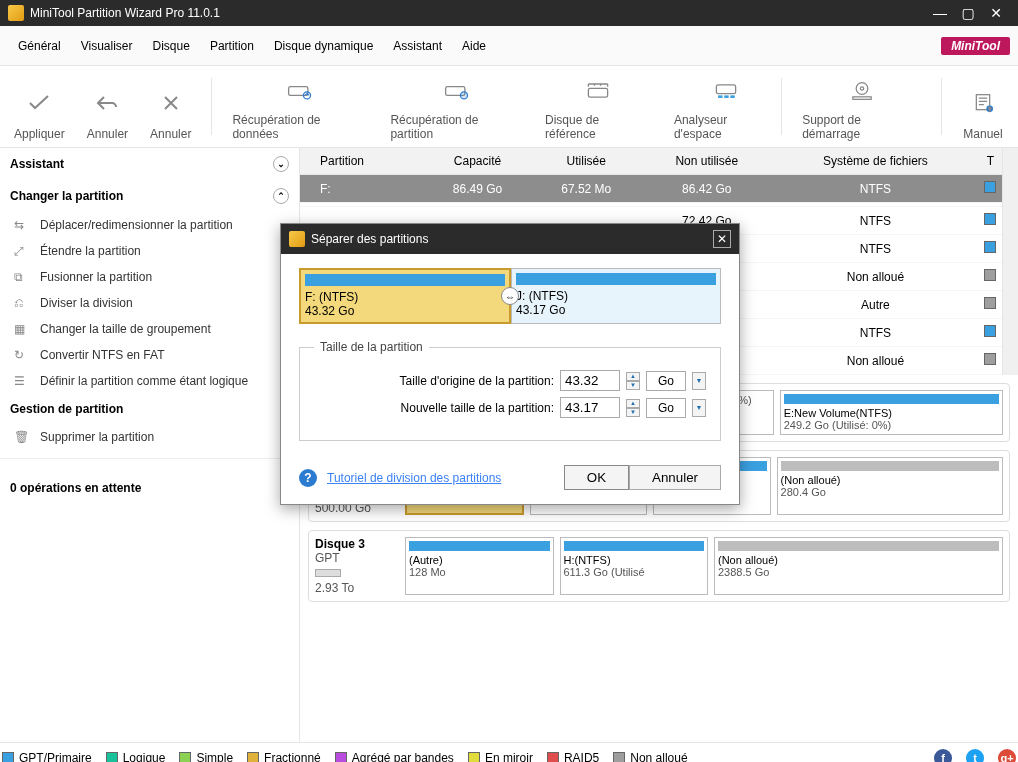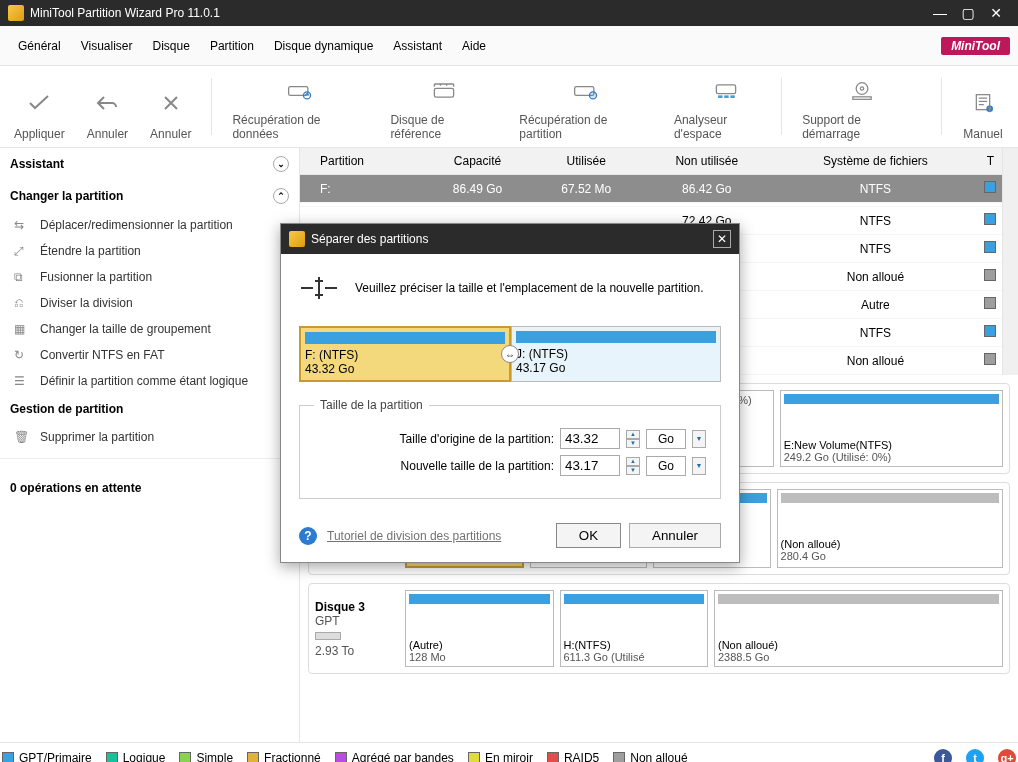--- a/index.html
+++ b/index.html
@@ -50,21 +50,21 @@
 
 .diskmap { padding: 8px; overflow-y: auto; flex:1; }
 .disk-row { border:1px solid #ddd; border-radius:4px; padding:6px; margin-bottom:8px; display:flex; gap:6px; align-items:stretch; }
 .disk-label { width: 84px; display:flex; flex-direction:column; justify-content:center; }
 .disk-label .dl-name { font-weight:bold; }
 .disk-label .dl-type, .disk-label .dl-size { color:#555; }
 .disk-label .disk-icon { width:26px; height:8px; background:#ddd; border:1px solid #aaa; margin:4px 0; }
 .pmap { border:1px solid #bbb; padding:3px; min-width:64px; display:flex; flex-direction:column; }
 .pmap.sel { border:2px solid #c99a2e; background:#f3d97b; }
 .pmap .pmap-bar { height:10px; background:#3ba0e0; margin-bottom:3px; position:relative; }
-.pmap .pmap-name { font-size:11px;margin-top:32px; }
+.pmap .pmap-name { font-size:11px; }
 .pmap .pmap-size { font-size:11px; color:#555; white-space:nowrap; overflow:hidden; }
 .pmap.unalloc .pmap-bar { background:#bdbdbd; }
 
 
 .legend { height: 30px; border-top:1px solid #e5e5e5; display:flex; align-items:center; padding:0 2px; gap:14px;justify-content:center; }
 .legend-item { display:flex; align-items:center; gap:5px; font-size:12px; }
 .legend .spacer { flex:1; }
 .social { width:18px; height:18px; border-radius:50%; display:inline-flex; align-items:center; justify-content:center; color:#fff; font-weight:bold; font-size:11px; }
 
 
@@ -86,22 +86,22 @@
 legend { padding:0 6px; color:#444; }
 .field-row { display:flex; align-items:center; justify-content:flex-end; gap:6px; margin:6px 0; }
 .field-row label { flex:1; text-align:right; }
 .field-row input[type=text] { width:60px; padding:2px 4px; border:1px solid #aaa; }
 .spinner { width:14px; display:flex; flex-direction:column; }
 .spinner div { height:9px; border:1px solid #aaa; background:#f4f4f4; font-size:6px; text-align:center; line-height:7px; cursor:pointer; color:#1f6fb0; }
 .unit-sel { width:40px; padding:2px 0; border:1px solid #aaa; text-align:center; }
 .drop { width:14px; height:18px; border:1px solid #aaa; background:#f4f4f4; display:flex; align-items:center; justify-content:center; font-size:7px; color:#1f6fb0; }
 .dialog-footer { display:flex; align-items:center; padding:10px 18px 14px; gap:10px; }
 .dialog-footer .help { width:18px; height:18px; border-radius:50%; background:#2b7bd1; color:#fff; display:flex; align-items:center; justify-content:center; font-weight:bold; }
-.dialog-footer a { color:#737373; text-decoration:underline; }
-.dialog-footer .btns { margin-left:auto; display:flex; gap:8px; }
+.dialog-footer a { color:#3b82f6; text-decoration:underline; }
+.dialog-footer .btns { margin-left:auto; display:flex; }
 .dialog-footer button { padding:4px 22px; border:1px solid #aaa; background:#f4f4f4; cursor:pointer; }
 .dialog-footer button.primary { border-color:#888; }
 
 .scrollbar { width:16px; background:#f0f0f0; border-left:1px solid #e5e5e5; }
 </style>
 </head>
 <body>
 
 <div class="titlebar">
   <div class="app-icon"></div>
@@ -157,34 +157,34 @@
             <rect x="3" y="5" width="22" height="10" rx="2"></rect>
             <circle cx="24" cy="15" r="4" stroke="#2b7bd1"></circle>
             <path d="M22 15l2-2 2 2" stroke="#2b7bd1"></path>
           </svg>
         </div>
       <div class="tb-label">Récupération de données</div>
     </div>
     <div class="tb-btn">
       <div class="tb-icon">
           <svg viewBox="0 0 32 20" fill="none" stroke="#888" stroke-width="1.5">
+            <rect x="3" y="5" width="22" height="10" rx="2"></rect>
+            <circle cx="24" cy="15" r="4" stroke="#2b7bd1" fill="#2b7bd1" fill-opacity="0.2"></circle>
+          </svg>
+        </div>
+      <div class="tb-label">Récupération de partition</div>
+    </div>
+    <div class="tb-btn">
+      <div class="tb-icon">
+          <svg viewBox="0 0 32 20" fill="none" stroke="#888" stroke-width="1.5">
             <path d="M5 2h22M5 2v3M27 2v3M12 2v2M19 2v2"></path>
             <rect x="5" y="7" width="22" height="10" rx="2"></rect>
           </svg>
         </div>
       <div class="tb-label">Disque de référence</div>
-    </div>
-    <div class="tb-btn">
-      <div class="tb-icon">
-          <svg viewBox="0 0 32 20" fill="none" stroke="#888" stroke-width="1.5">
-            <rect x="3" y="5" width="22" height="10" rx="2"></rect>
-            <circle cx="24" cy="15" r="4" stroke="#2b7bd1" fill="#2b7bd1" fill-opacity="0.2"></circle>
-          </svg>
-        </div>
-      <div class="tb-label">Récupération de partition</div>
     </div>
     <div class="tb-btn">
       <div class="tb-icon">
           <svg viewBox="0 0 32 20" fill="none" stroke="#888" stroke-width="1.5">
             <rect x="5" y="3" width="22" height="10" rx="2"></rect>
             <rect x="7" y="15" width="5" height="3" fill="#3ba0e0" stroke="none"></rect>
             <rect x="14" y="15" width="5" height="3" fill="#3ba0e0" stroke="none"></rect>
             <rect x="21" y="15" width="5" height="3" fill="#3ba0e0" stroke="none"></rect>
           </svg>
         </div>
@@ -458,28 +458,20 @@
   <div class="social" style="background:#dd4b39">g+</div>
 </div>
 
 <div class="dialog">
   <div class="dialog-title">
     <div class="app-icon"></div>
     <div>Séparer des partitions</div>
     <div class="close">✕</div>
   </div>
   <div class="dialog-body">
-    <div class="dlg-msg">
-      <div class="split-icon">
-        <svg width="40" height="30" viewBox="0 0 40 30" fill="none" stroke="#333" stroke-width="2">
-            <path d="M2 15h12M26 15h12M20 4v22M16 8h8M16 22h8"></path>
-          </svg>
-      </div>
-      <div>Veuillez préciser la taille et l'emplacement de la nouvelle partition.</div>
-    </div>
     <div class="dlg-split">
       <div class="half left">
         <div class="bar"></div>
         <div class="lbl">F: (NTFS)</div>
         <div class="lbl">43.32 Go</div>
       </div>
       <div class="half right">
         <div class="bar"></div>
         <div class="lbl">J: (NTFS)</div>
         <div class="lbl">43.17 Go</div>

